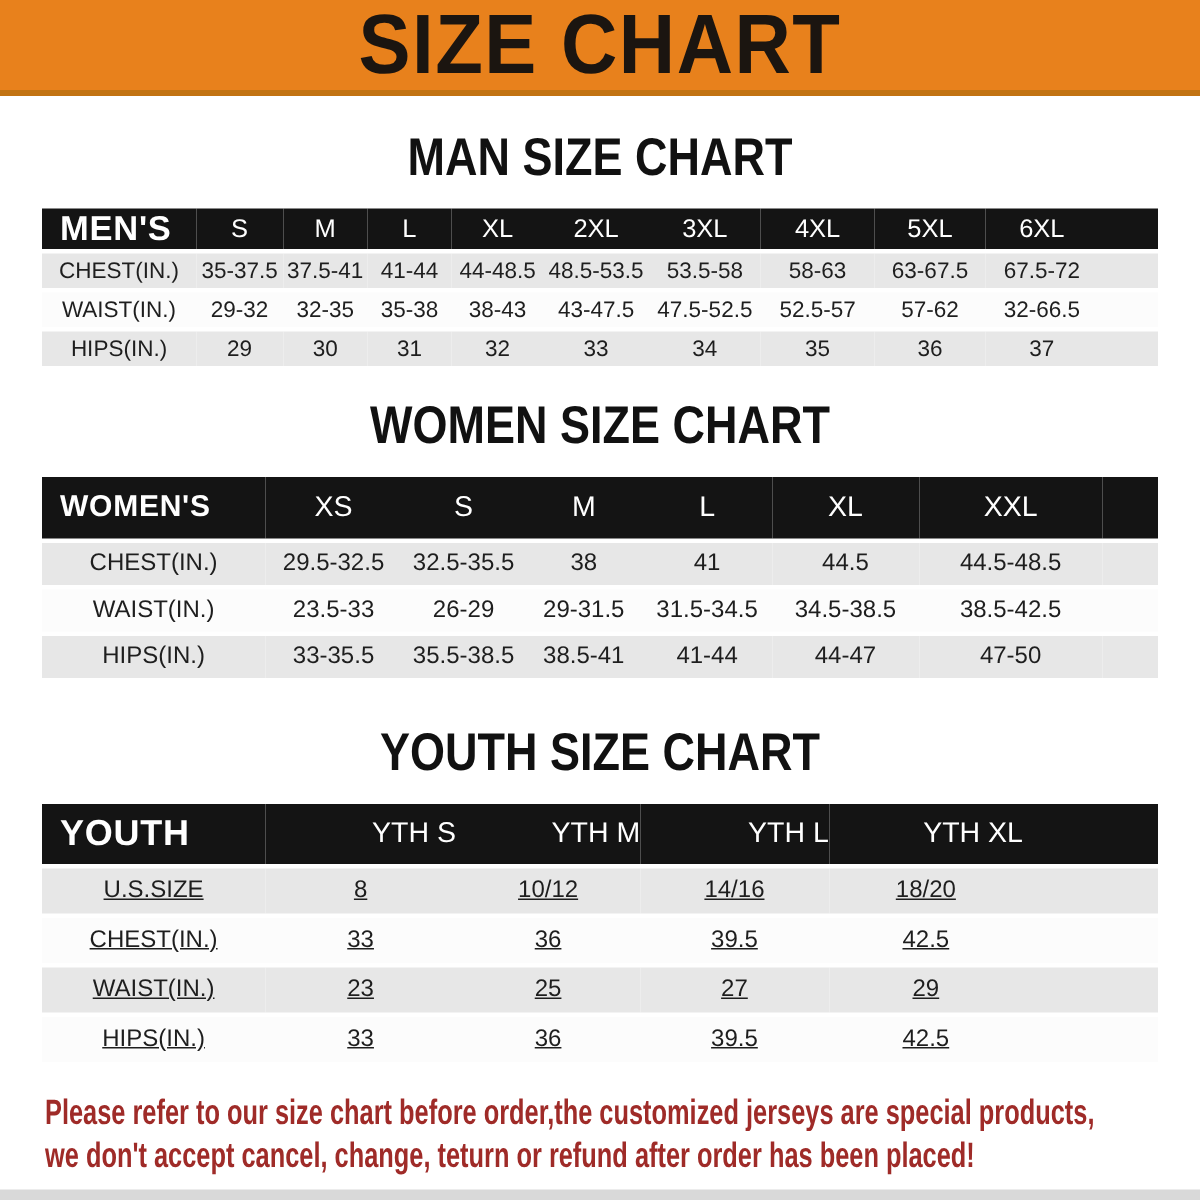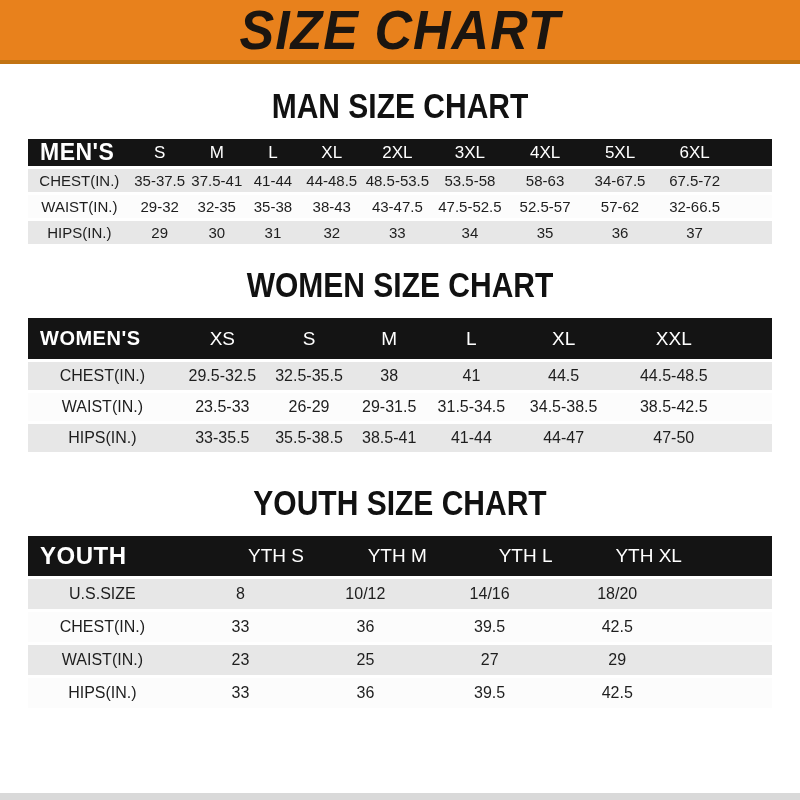--- a/index.html
+++ b/index.html
@@ -6,21 +6,21 @@
   body{
     width:800px;height:800px;background:#ffffff;
     font-family:"Liberation Sans",sans-serif;color:#1a1a1a;
   }
   .page{position:relative;width:800px;height:800px;overflow:hidden;background:#fff;}
 
   
   .banner{
     height:60px;background:var(--banner-bg,#E8811C);
     border-bottom:4px solid #c27312;
-    display:flex;align-items:center;justify-content:center;font-style:italic;
+    display:flex;align-items:center;justify-content:center;
   }
   .banner-title{
     margin:0;font-size:52px;font-weight:800;color:#1b1510;
     letter-spacing:1px;transform:scaleY(1.08);white-space:nowrap;
   }
 
   
   .section-heading{
     margin:0;text-align:center;font-weight:800;font-size:30px;
     color:#111;transform:scaleY(1.18);letter-spacing:0;
@@ -51,21 +51,21 @@
   .t-men th.tbl-label{font-size:23px;}
   .t-men tbody td{height:23px;font-size:15px;}
 
   .t-women thead th{height:41px;font-size:19px;}
   .t-women th.tbl-label{font-size:20px;}
   .t-women tbody td{height:28px;font-size:16px;}
   .t-women{margin-top:16px;}
 
   .t-youth thead th{height:40px;font-size:19px;text-align:right;}
   .t-youth th.tbl-label{font-size:24px;}
-  .t-youth tbody td{height:30px;font-size:16px;}
+  .t-youth tbody td{height:30px;font-size:16px;text-decoration:underline;}
   .t-youth{margin-top:15px;}
 
   
   .footer{margin:16px 0 0 30px;color:var(--footer-color,#9F2B28);}
   .footer p{
     margin:0;font-size:23.5px;line-height:29px;font-weight:700;
     white-space:nowrap;transform:scaleX(0.72);transform-origin:left center;
   }
   .bottom-edge{
     position:absolute;left:0;right:0;bottom:0;height:7px;background:#d9d9d9;
@@ -114,21 +114,21 @@
         <tbody>
           <tr class="row-gray">
             <td class="row-label">CHEST(IN.)</td>
             <td>35-37.5</td>
             <td>37.5-41</td>
             <td>41-44</td>
             <td>44-48.5</td>
             <td>48.5-53.5</td>
             <td>53.5-58</td>
             <td>58-63</td>
-            <td>34-67.5</td>
+            <td>63-67.5</td>
             <td>67.5-72</td>
             <td></td>
           </tr>
           <tr class="row-white">
             <td class="row-label">WAIST(IN.)</td>
             <td>29-32</td>
             <td>32-35</td>
             <td>35-38</td>
             <td>38-43</td>
             <td>43-47.5</td>
@@ -266,15 +266,19 @@
             <td>33</td>
             <td>36</td>
             <td>39.5</td>
             <td>42.5</td>
             <td></td>
           </tr>
         </tbody>
       </table>
   </section>
 
+  <footer class="footer">
+    <p>Please refer to our size chart before order,the customized jerseys are special products,</p>
+    <p>we don't accept cancel, change, teturn or refund after order has been placed!</p>
+  </footer>
 
   <div class="bottom-edge"></div>
 </div>
 
 </body></html>

